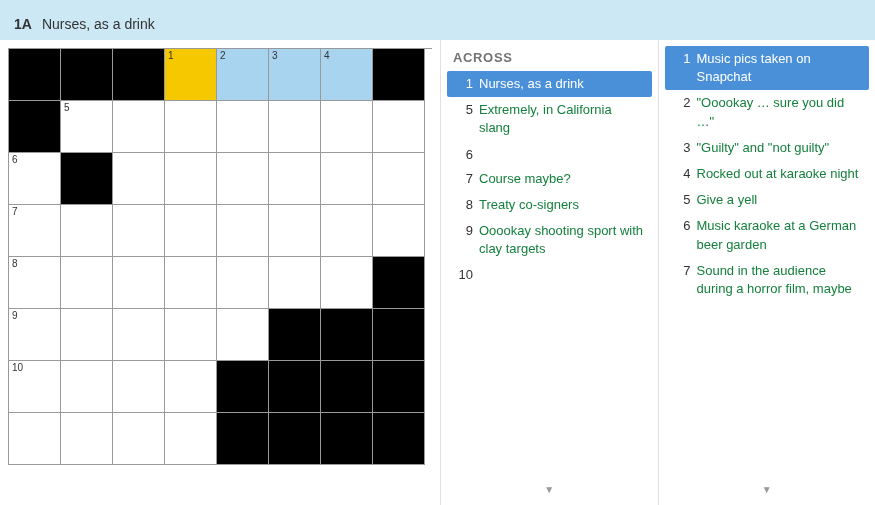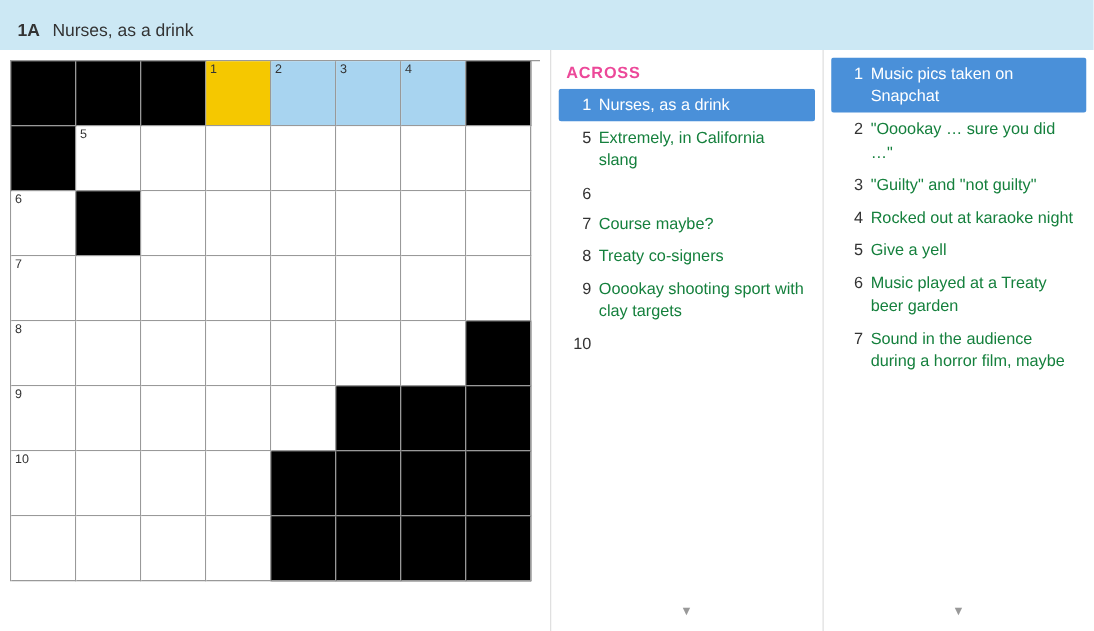--- a/index.html
+++ b/index.html
@@ -84,21 +84,21 @@
       display: flex;
       flex-direction: column;
       padding: 6px 0;
       overflow: hidden;
       border-left: 1px solid #e0e0e0;
     }
 
     .clue-panel-title {
       font-weight: bold;
       font-size: 13px;
-      color: #ec4899;
+      color: #737373;
       padding: 4px 12px 6px 12px;
       letter-spacing: 0.05em;
     }
 
     .clue-scroll {
       overflow-y: auto;
       flex: 1;
       padding: 0 6px;
     }
 
@@ -315,21 +315,21 @@
           <div class="clue-item">
             <span class="clue-num">4</span>
             <span class="clue-text">Rocked out at karaoke night</span>
           </div>
           <div class="clue-item">
             <span class="clue-num">5</span>
             <span class="clue-text">Give a yell</span>
           </div>
           <div class="clue-item">
             <span class="clue-num">6</span>
-            <span class="clue-text">Music played at a Treaty beer garden</span>
+            <span class="clue-text">Music karaoke at a German beer garden</span>
           </div>
           <div class="clue-item">
             <span class="clue-num">7</span>
             <span class="clue-text">Sound in the audience during a horror film, maybe</span>
           </div>
         </div>
       <div class="scroll-arrow">▼</div>
     </div>
 
   </div>

